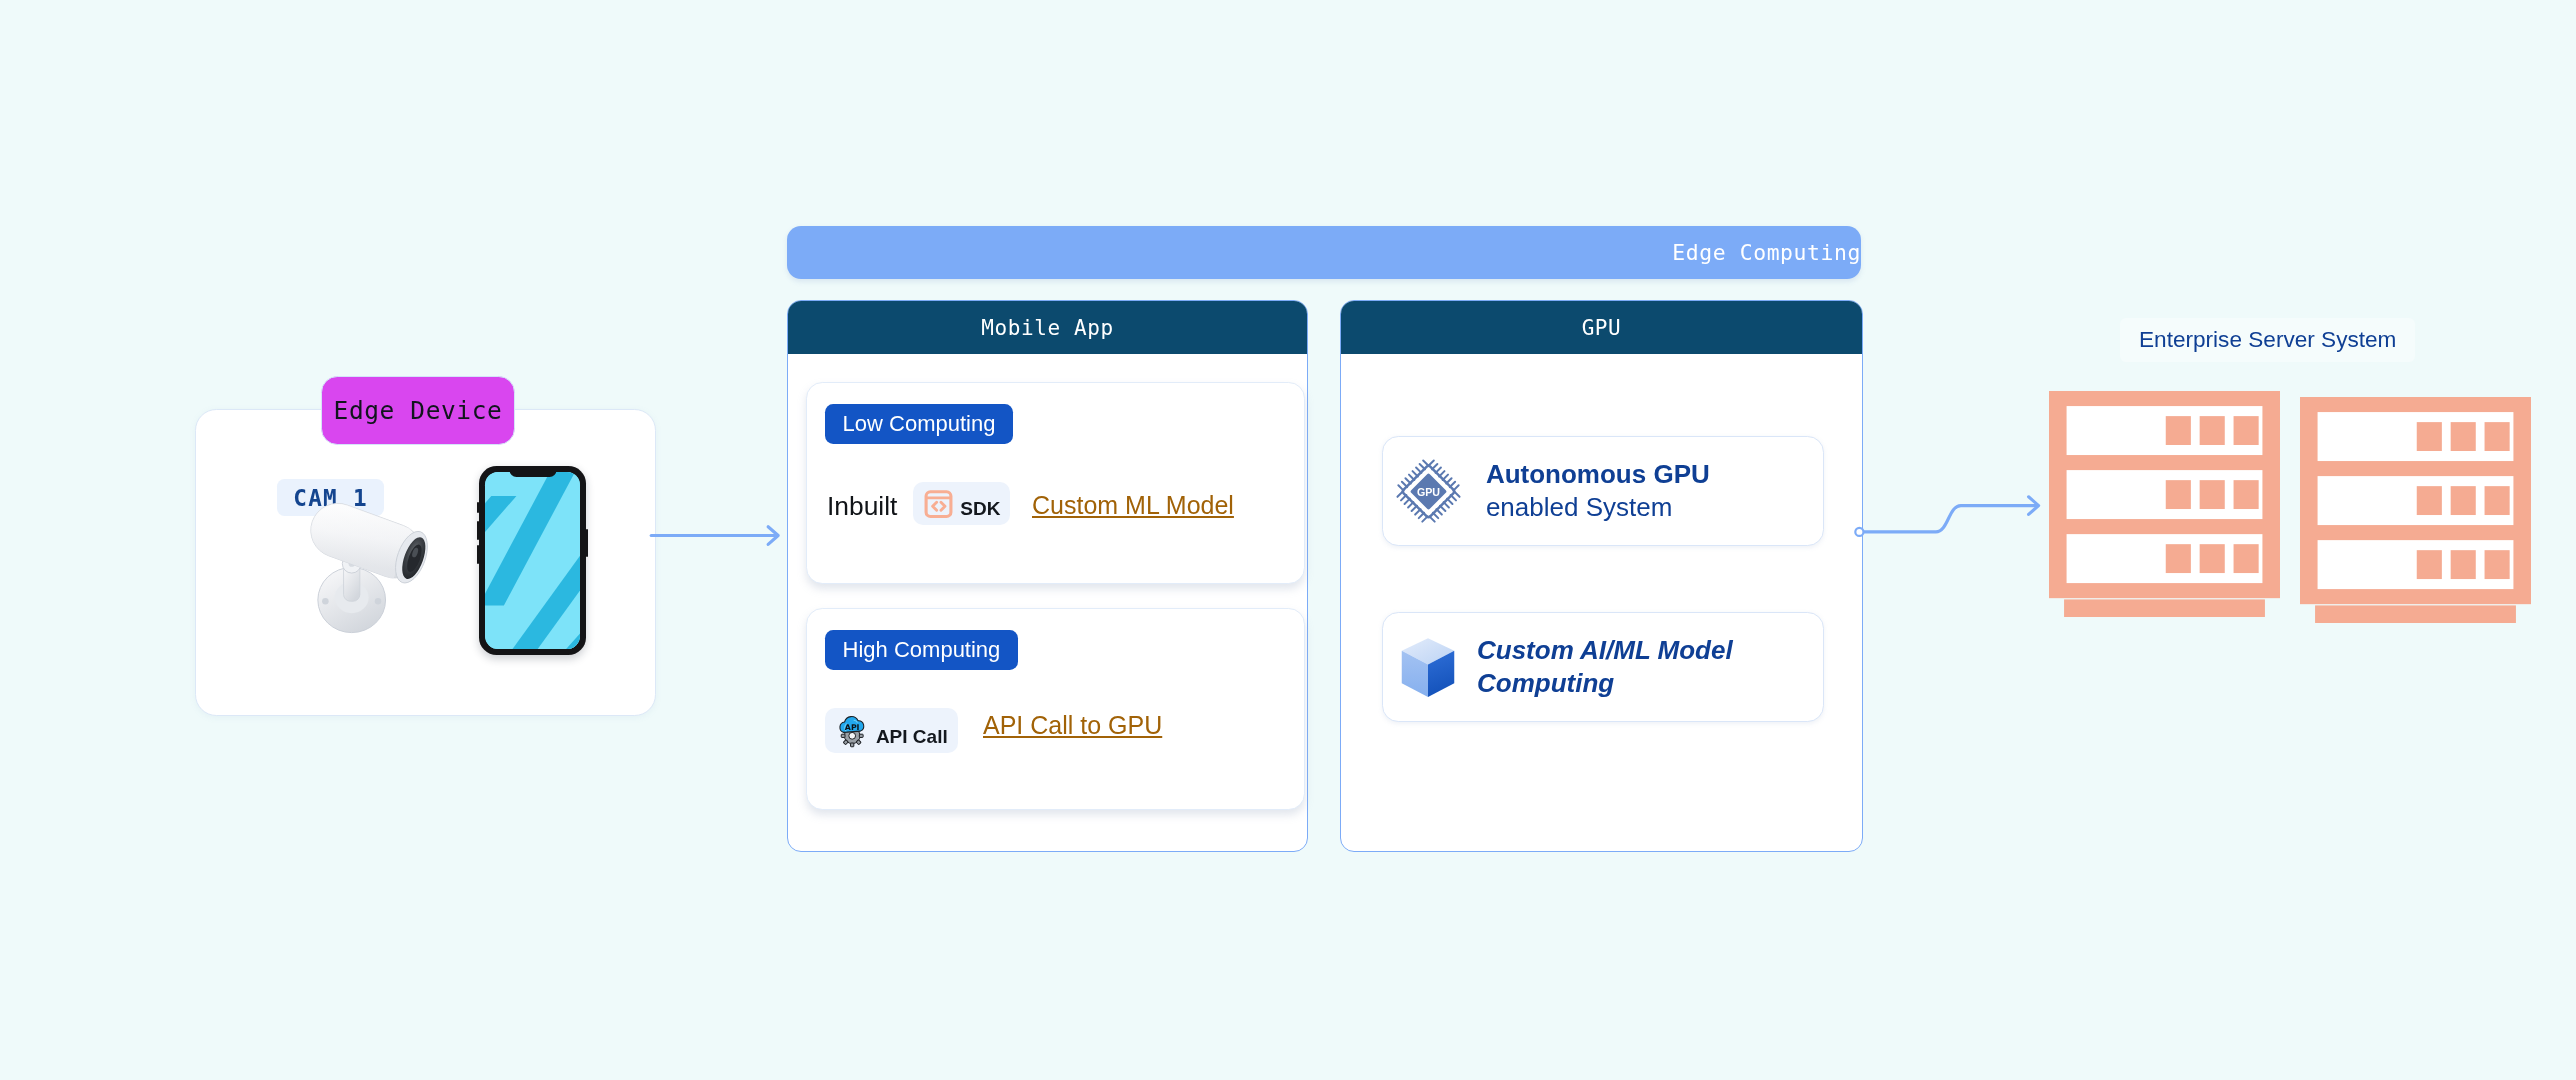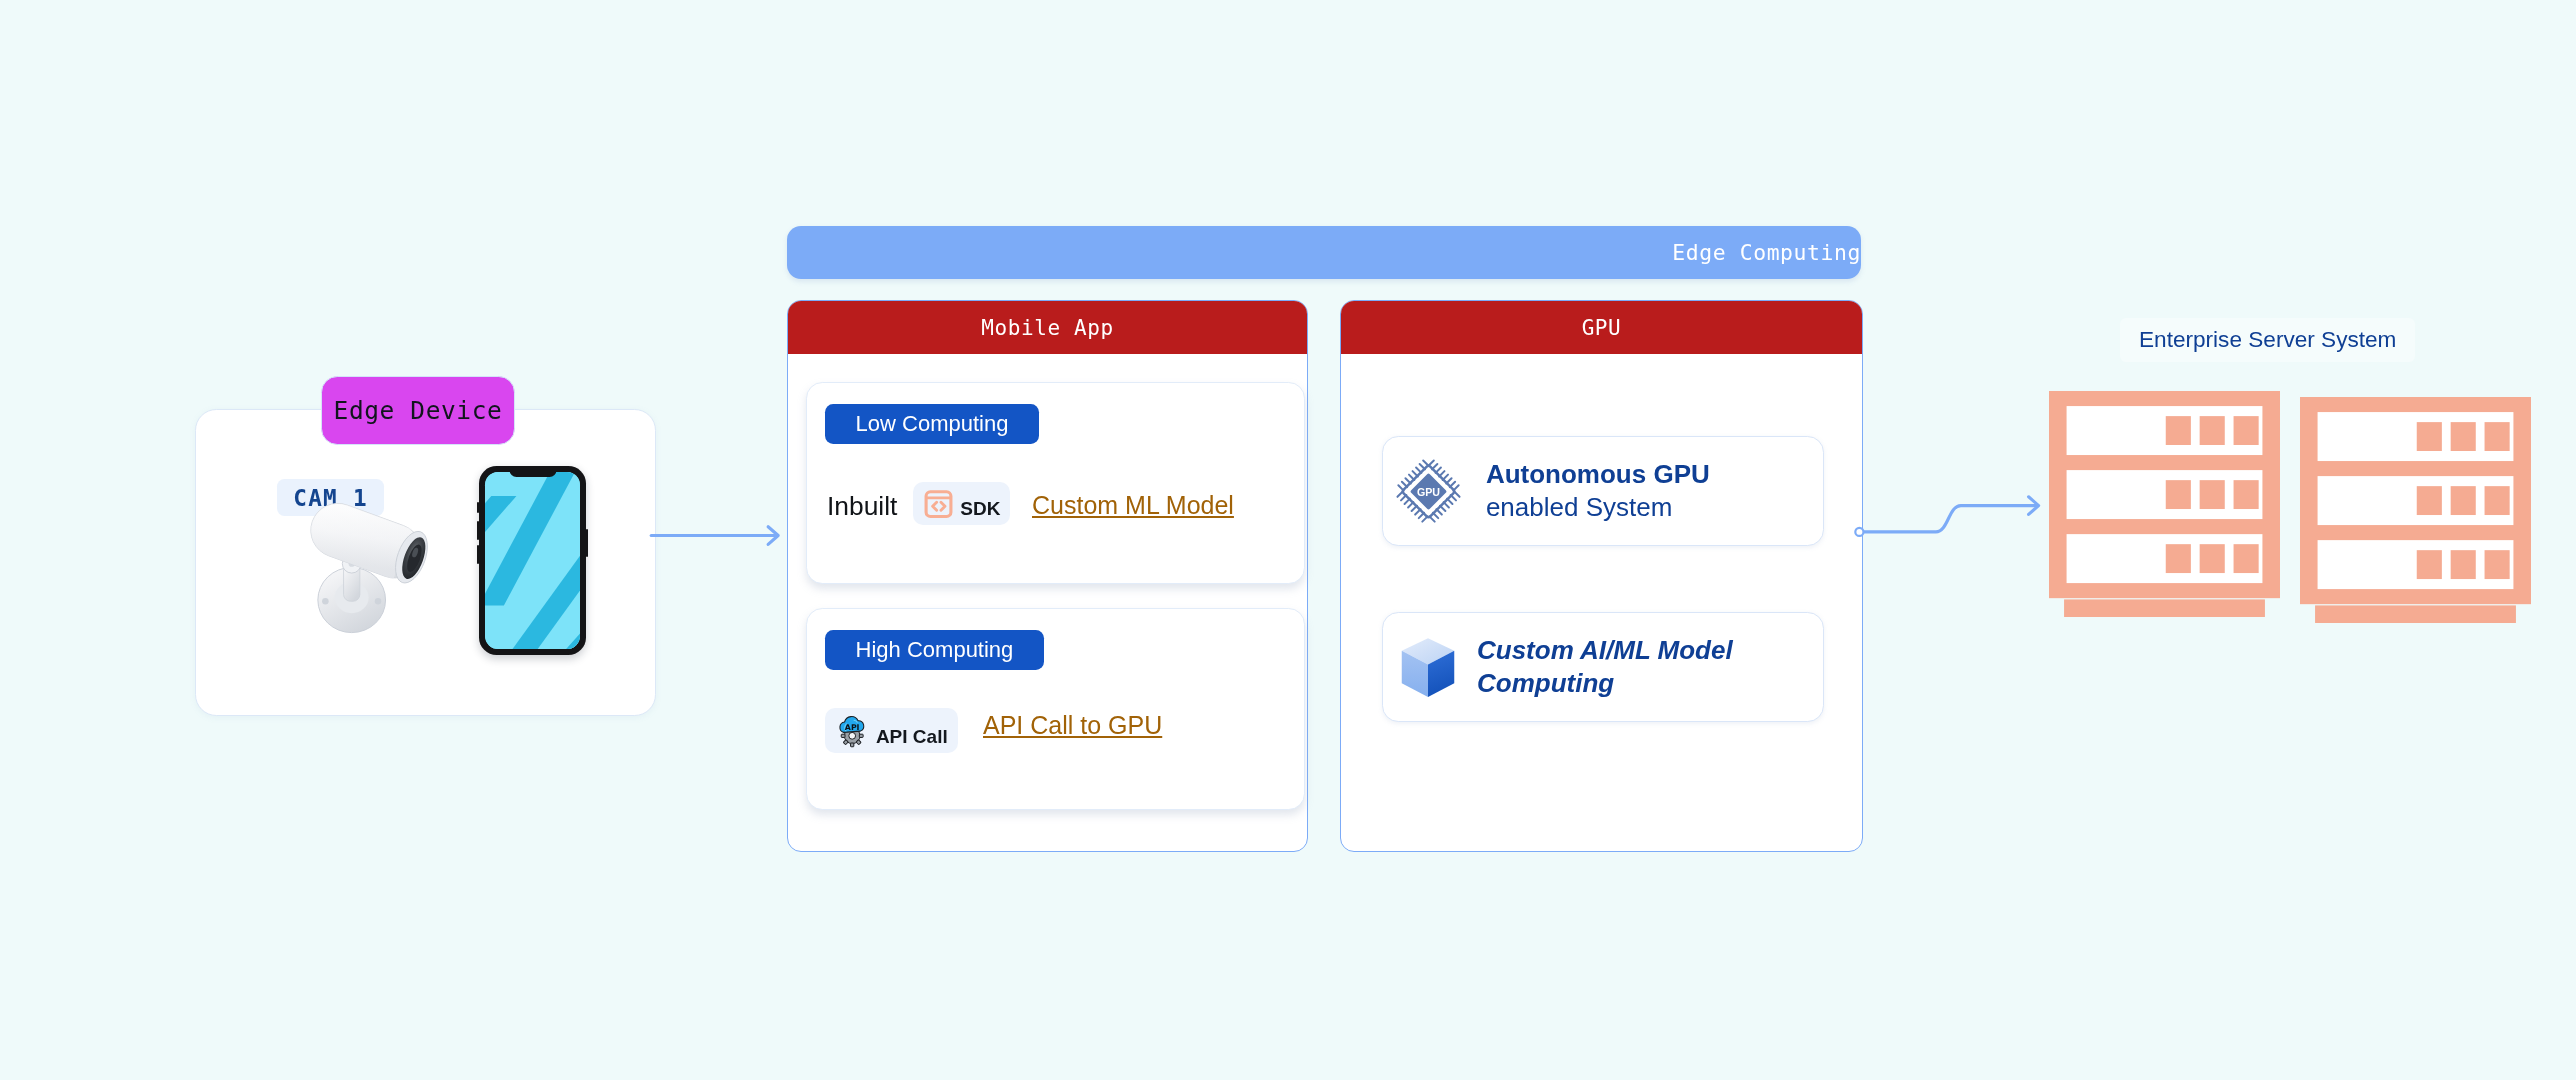--- a/index.html
+++ b/index.html
@@ -107,21 +107,21 @@
 
   .column {
     position: absolute;
     background: #ffffff;
     border: 1.6px solid #7cabf7;
     border-radius: 14px;
     overflow: hidden;
   }
   .column-header {
     height: 53px;
-    background: #b91c1c;
+    background: #0c4a6e;
     display: flex; align-items: center; justify-content: center;
   }
   .column-header span {
     font-family: "DejaVu Sans Mono", "Liberation Mono", monospace;
     font-size: 21px;
     color: #ffffff;
     letter-spacing: 0.6px;
   }
 
   #col-mobile { left: 787px; top: 300px; width: 519px; height: 550px; }
@@ -135,21 +135,21 @@
     border-radius: 16.3px;
     box-shadow: 0 5px 8.2px rgba(150,165,190,0.28);
   }
   #card-low  { left: 806px; top: 382px; width: 497px; height: 200px; }
   #card-high { left: 806px; top: 608px; width: 497px; height: 200px; }
 
   .pill {
     position: absolute;
     background: #1355c5;
     border-radius: 8.2px;
-    padding: 7px 31px;
+    padding: 7px 18px;
     display: flex; align-items: center; justify-content: center;
   }
   .pill span {
     font-family: "Liberation Sans", sans-serif;
     font-size: 22px;
     color: #ffffff;
     white-space: nowrap;
   }
 
   .icon-chip {

